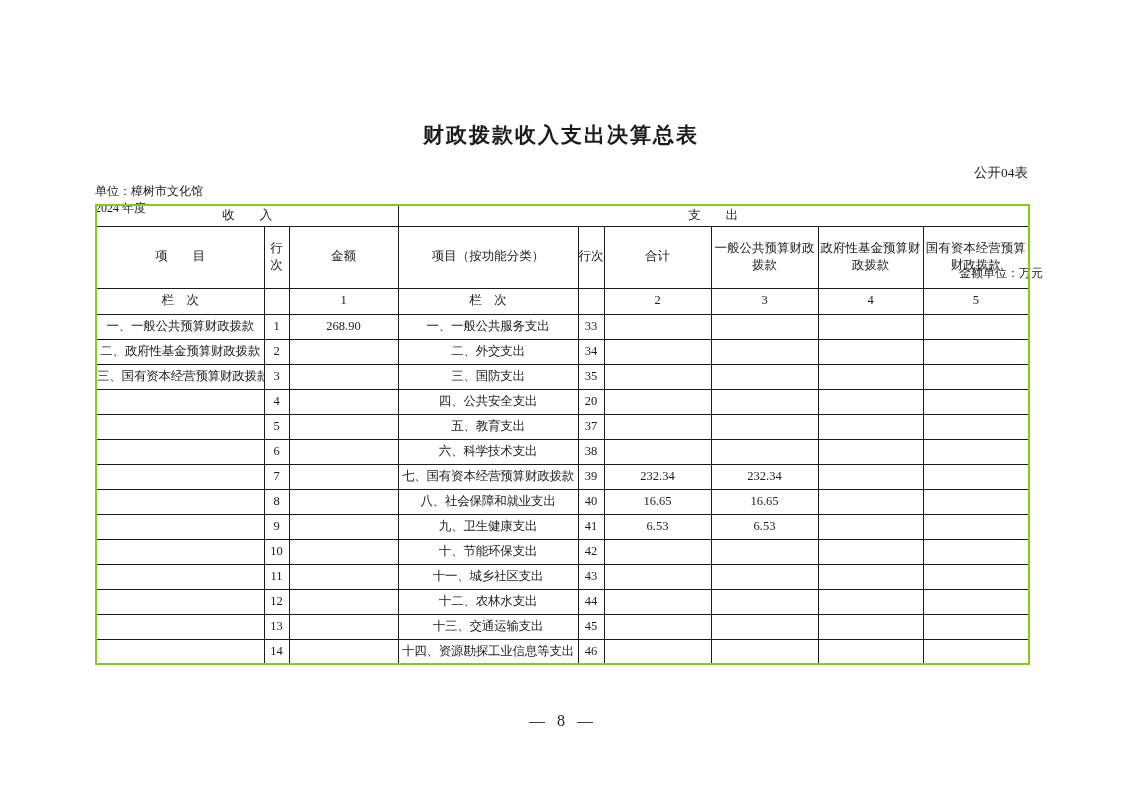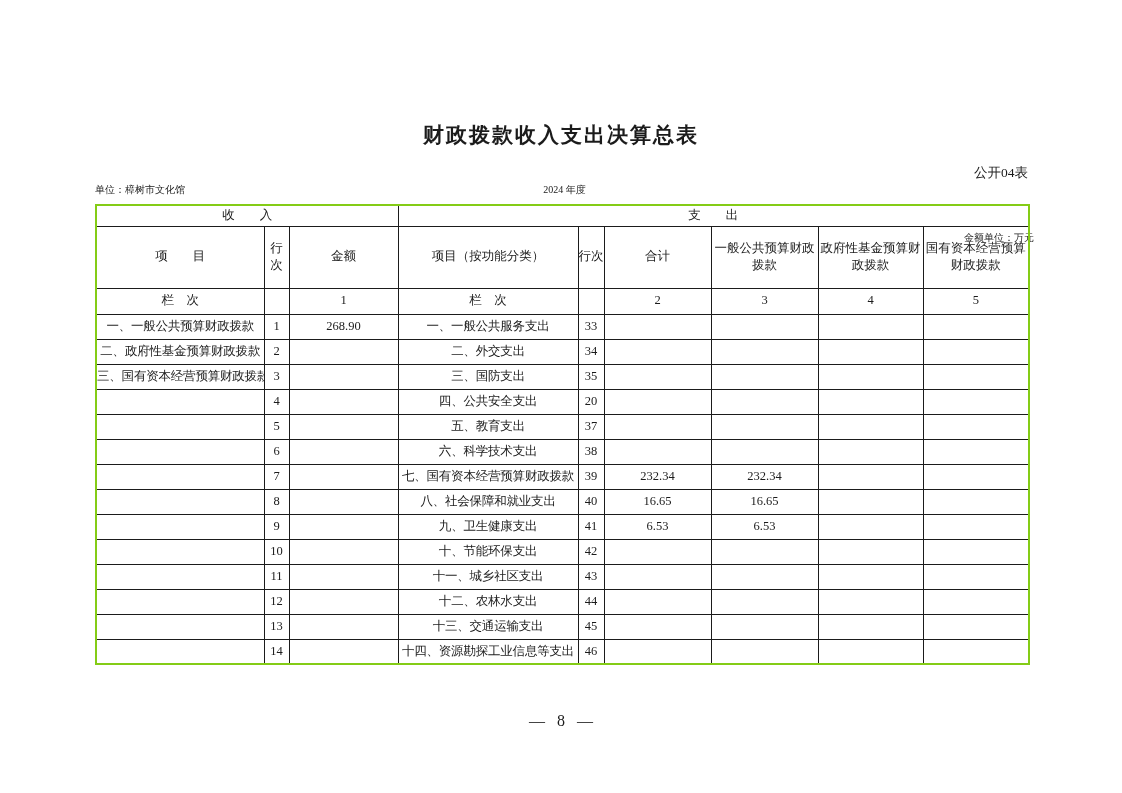--- a/index.html
+++ b/index.html
@@ -23,26 +23,27 @@
     letter-spacing: 2px;
   }
   .form-code {
     position: absolute;
     top: 164px; right: 94px;
     font-size: 13.5px;
     margin-left: 40px;
   }
   .meta-row {
     position: absolute;
-    top: 183px; left: 95px; right: 88px;
+    top: 183px; left: 95px; right: 79px;
     display: flex;
-    font-size: 10px;
+    font-size: 12px;
+    flex-direction: column;
   }
   .meta-row .m-left  { flex: 1; text-align: left; }
-  .meta-row .m-center{ flex: 1; text-align: center; }
+  .meta-row .m-center{ flex: 1; }
   .meta-row .m-right { flex: 1; text-align: right; margin-top: 48px; }
 
   table.fiscal {
     position: absolute;
     left: 95px; top: 204px;
     width: 933px;
     border-collapse: collapse;
     table-layout: fixed;
     border: 2px solid #84cc16;
   }

